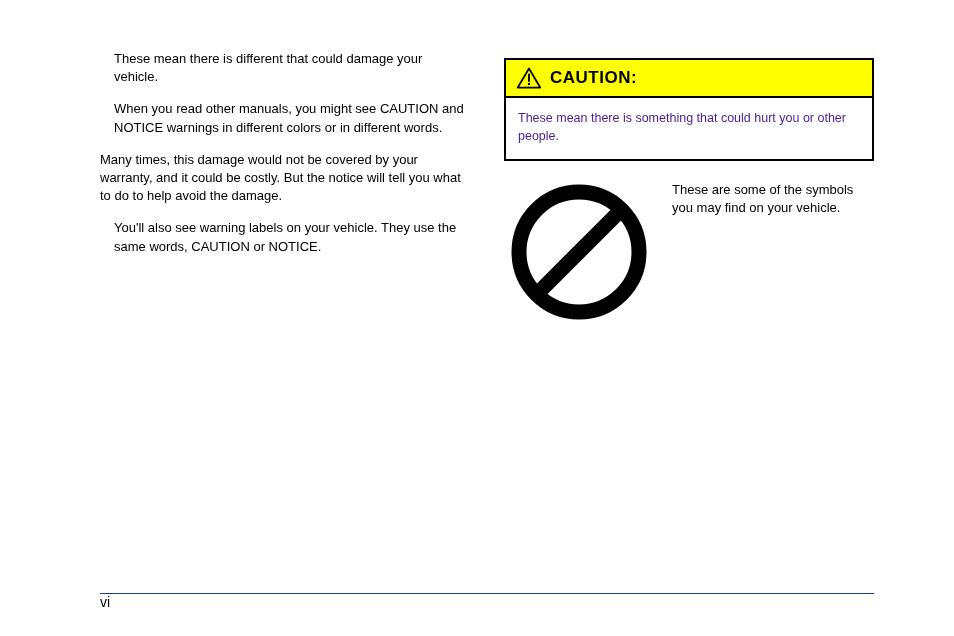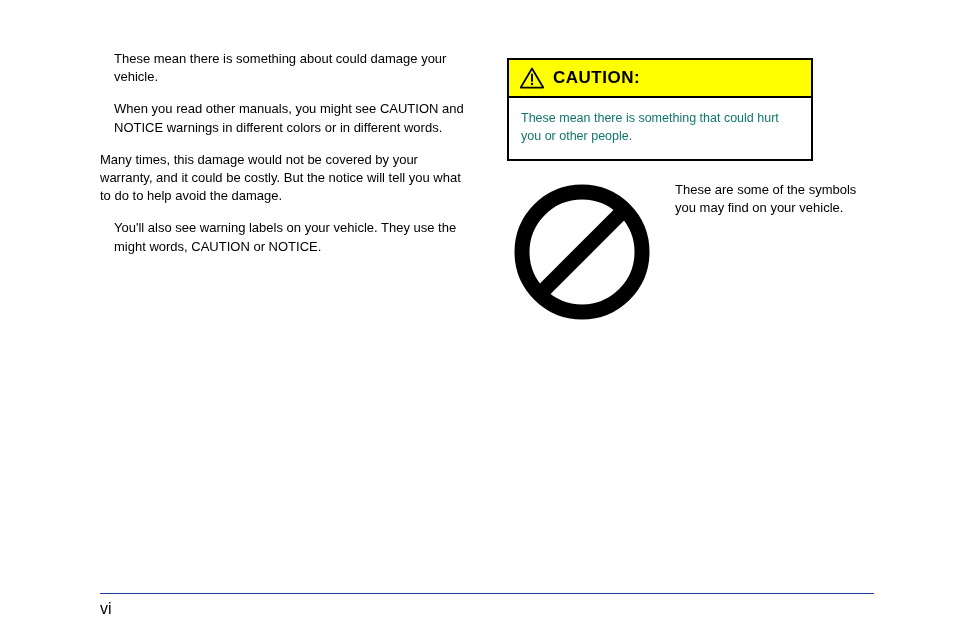--- a/index.html
+++ b/index.html
@@ -34,42 +34,42 @@
       margin-left: 14px;
     }
     .h3 {
       font-size: 15px;
       font-weight: bold;
       margin-bottom: 10px;
       color: #000;
     }
     .caution-box {
       border: 2px solid #000;
-      width: 306px;
+      width: 370px;
       margin-bottom: 16px;
     }
     .caution-header {
       background: #ffff00;
       display: flex;
       align-items: center;
       padding: 6px 10px;
       border-bottom: 2px solid #000;
       gap: 8px;
     }
     .caution-title {
       font-size: 17px;
       font-weight: bold;
       color: #000;
       letter-spacing: 0.5px;
     }
     .caution-body {
       padding: 12px 12px 14px 12px;
       font-size: 12.5px;
       line-height: 1.4;
-      color: #0f766e;
+      color: #4c1d95;
     }
     .safety-symbol-row {
       display: flex;
       align-items: flex-start;
       gap: 18px;
       margin-bottom: 18px;
     }
     .safety-symbol-text {
       font-size: 13px;
       line-height: 1.4;
@@ -80,44 +80,44 @@
       position: absolute;
       left: 100px;
       right: 80px;
       bottom: 42px;
       height: 1px;
       background: #1a3e9c;
     }
     .page-num {
       position: absolute;
       left: 100px;
-      bottom: 18px;
-      font-size: 16px;
+      bottom: 26px;
+      font-size: 14px;
       color: #000;
     }
     .warning-triangle-svg {
       width: 26px;
       height: 24px;
       flex-shrink: 0;
     }
     .prohibit-svg {
       width: 150px;
       height: 150px;
       flex-shrink: 0;
     }
   </style>
 </head>
 <body>
 
 <div class="page">
   <div class="col left-col">
-    <p class="para indent">These mean there is something about could damage your vehicle.</p>
+    <p class="para indent">These mean there is different that could damage your vehicle.</p>
     <p class="para indent">When you read other manuals, you might see CAUTION and NOTICE warnings in different colors or in different words.</p>
     <p class="para">Many times, this damage would not be covered by your warranty, and it could be costly. But the notice will tell you what to do to help avoid the damage.</p>
-    <p class="para indent">You'll also see warning labels on your vehicle. They use the might words, CAUTION or NOTICE.</p>
+    <p class="para indent">You'll also see warning labels on your vehicle. They use the same words, CAUTION or NOTICE.</p>
   </div>
 
   <div class="col right-col">
     <div class="caution-box">
       <div class="caution-header">
         <svg class="warning-triangle-svg" viewBox="0 0 30 26">
           <path d="M15 2 L28 24 L2 24 Z" fill="none" stroke="#000" stroke-width="2" stroke-linejoin="round"></path>
           <line x1="15" y1="9" x2="15" y2="16.5" stroke="#000" stroke-width="2.2" stroke-linecap="round"></line>
           <circle cx="15" cy="20" r="1.4" fill="#000"></circle>
         </svg>

